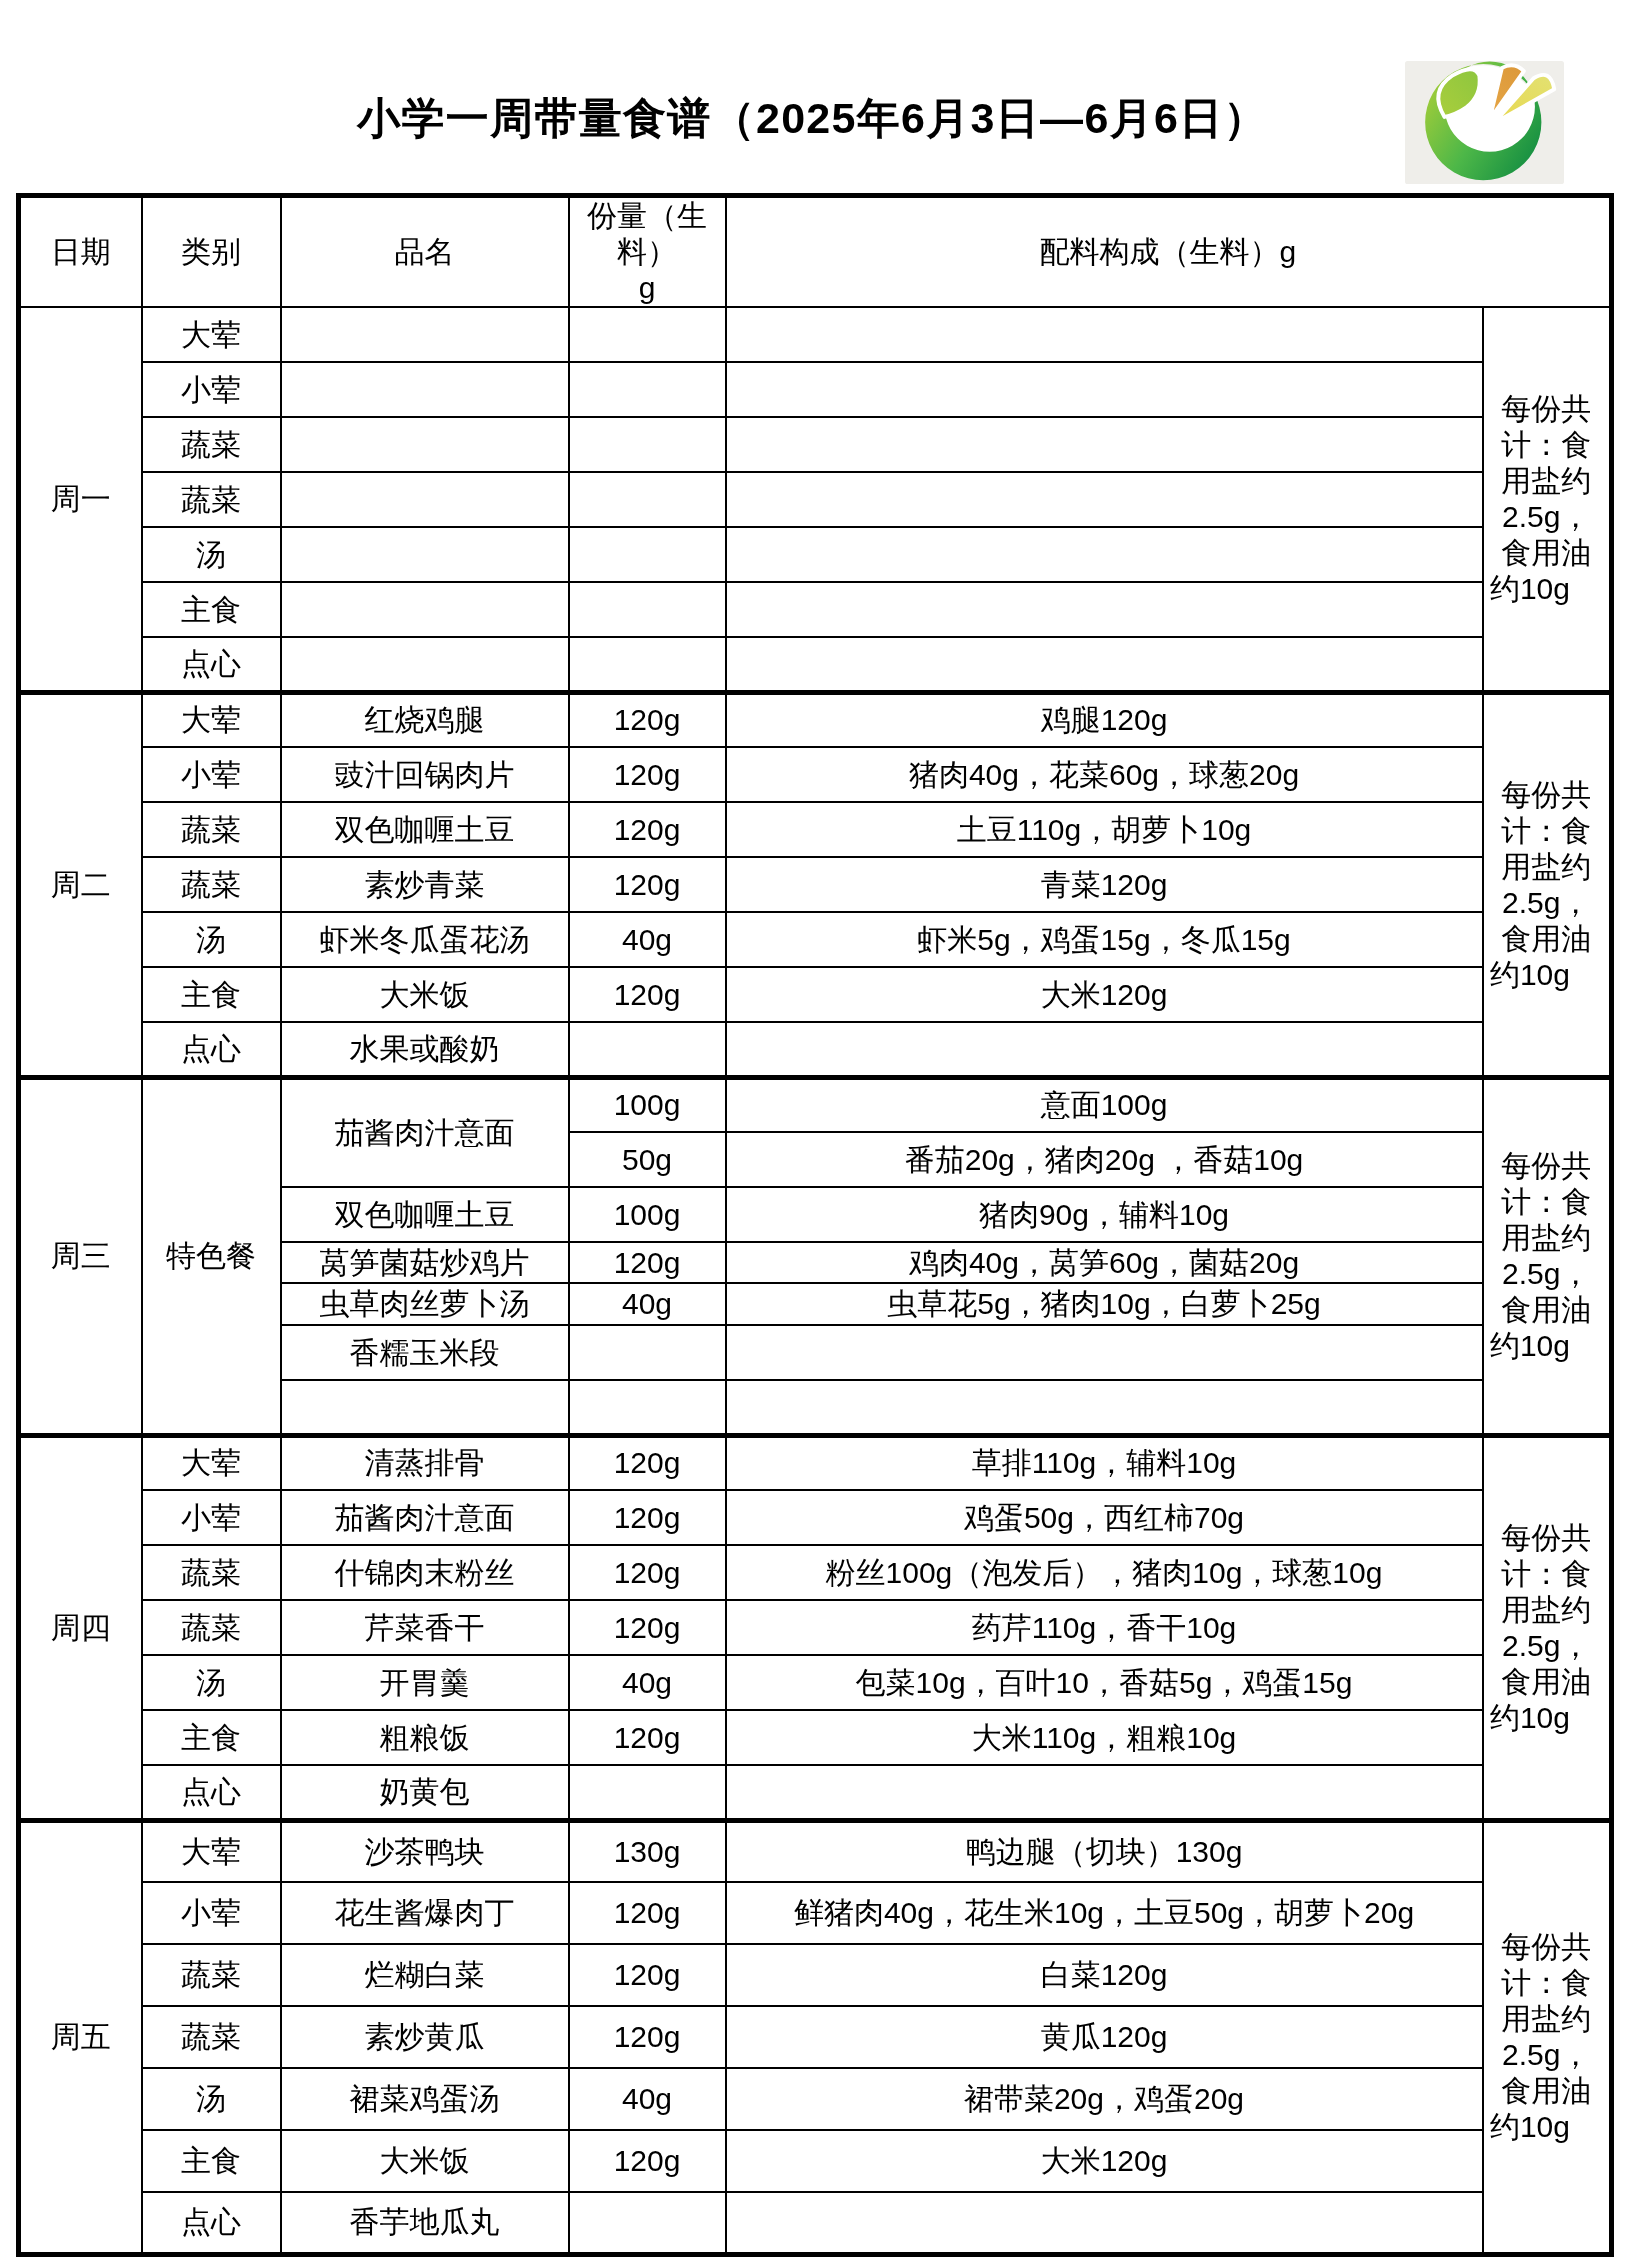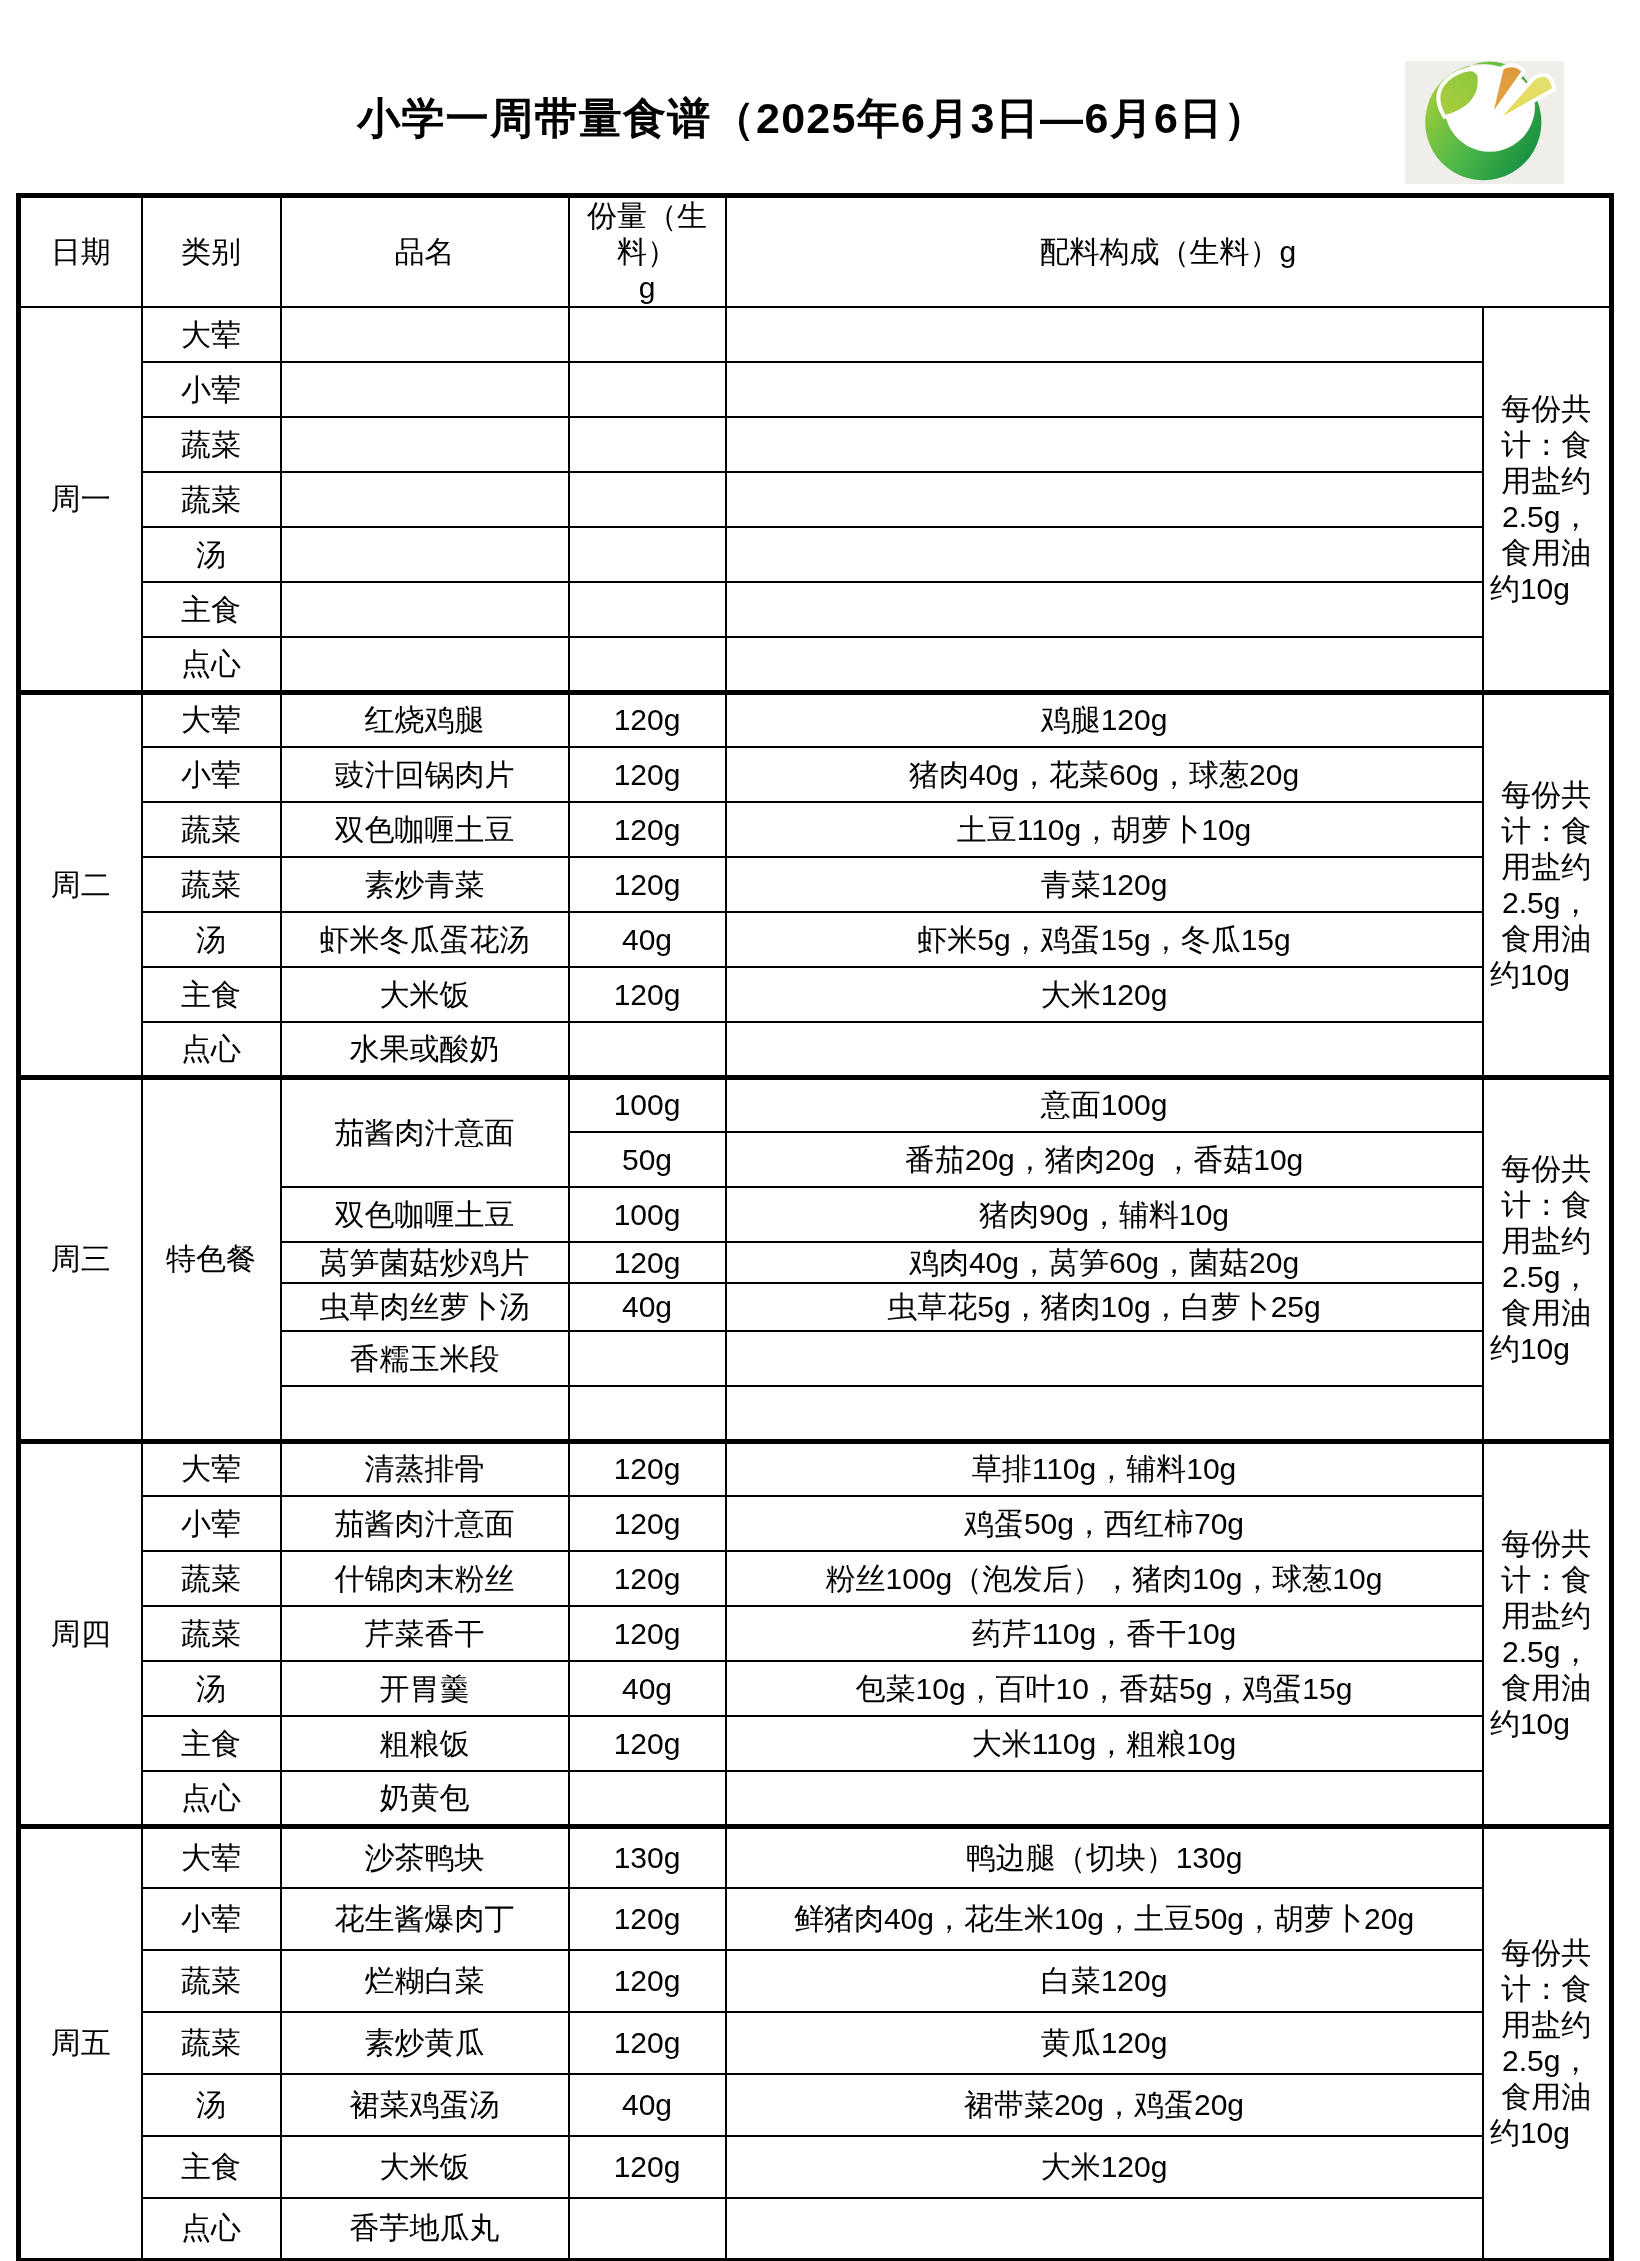--- a/index.html
+++ b/index.html
@@ -212,21 +212,21 @@
       <tr style="height: 55px;">
         <td class="td-dish">双色咖喱土豆</td>
         <td class="td-portion">100g</td>
         <td class="td-ing">猪肉90g，辅料10g</td>
       </tr>
       <tr style="height: 41px;">
         <td class="td-dish">莴笋菌菇炒鸡片</td>
         <td class="td-portion">120g</td>
         <td class="td-ing">鸡肉40g，莴笋60g，菌菇20g</td>
       </tr>
-      <tr style="height: 48px;">
+      <tr style="height: 42px;">
         <td class="td-dish">虫草肉丝萝卜汤</td>
         <td class="td-portion">40g</td>
         <td class="td-ing">虫草花5g，猪肉10g，白萝卜25g</td>
       </tr>
       <tr style="height: 55px;">
         <td class="td-dish">香糯玉米段</td>
         <td class="td-portion"></td>
         <td class="td-ing"></td>
       </tr>
       <tr style="height: 55px;">

